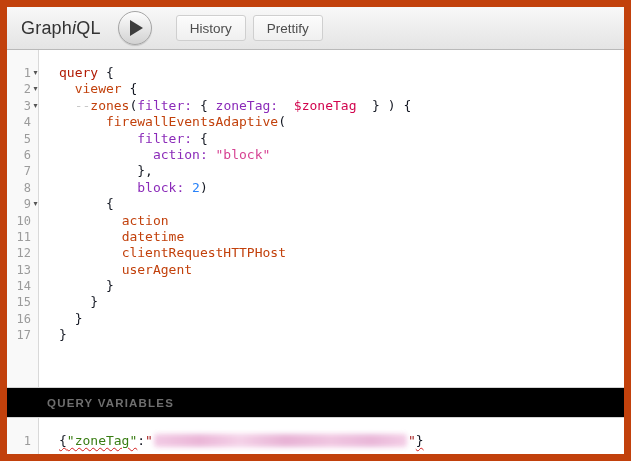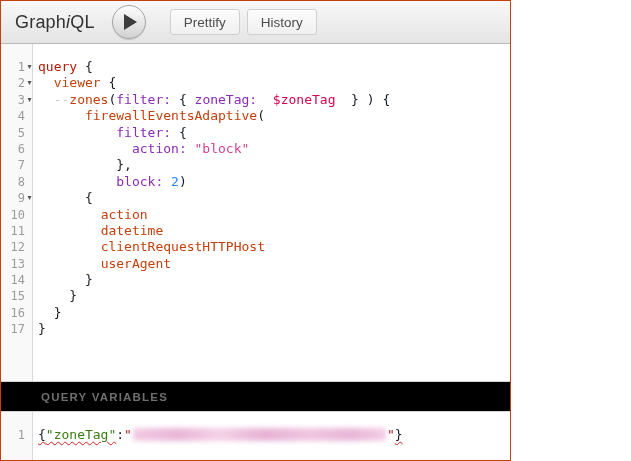--- a/index.html
+++ b/index.html
@@ -1,19 +1,19 @@
 <!DOCTYPE html>
 <html><head>
 <meta charset="utf-8">
 <style>
   * { margin:0; padding:0; box-sizing:border-box; }
   html,body { background:#fff; }
   .window {
-    position:relative; width:511px; height:461px;
-    border:1px solid #c2410c; background:#fff;
+    position:relative; width:631px; height:461px;
+    border:7px solid #c2410c; background:#fff;
     font-family:"Liberation Sans", sans-serif;
     overflow:hidden;
   }
   
   .toolbar {
     height:43px; display:flex; align-items:center;
     background:linear-gradient(#f8f8f8,#e4e4e4);
     border-bottom:1px solid #b9b9b9;
     padding-left:14px;
   }
@@ -54,21 +54,21 @@
   .gcell { flex:0 0 33px; display:flex; }
   .lnum {
     width:24px; text-align:right; color:#9b9b9b;
     font:12px/16.4px "DejaVu Sans Mono", monospace;
   }
   .fold {
     width:9px; text-align:center; color:#555; font-size:8px;
     line-height:16.4px; cursor:pointer;
   }
   .code-line {
-    white-space:pre; padding-left:4px;
+    white-space:pre; padding-left:19px;
     font:13px/16.4px "DejaVu Sans Mono", monospace; color:#141823;
   }
   
   .tk-kw   { color:#B11A04; }
   .tk-prop { color:#c2410c; }
   .tk-attr { color:#8B2BB9; }
   .tk-var  { color:#D2054E; }
   .tk-str  { color:#D64292; }
   .tk-num  { color:#2882F9; }
   .tk-punc { color:#141823; }
@@ -103,22 +103,22 @@
 </head>
 <body>
 
 <div class="window">
 
   <div class="toolbar">
     <div class="logo"><span>Graph</span><em>i</em><span>QL</span></div>
     <div class="execute-btn" title="Execute Query">
       <div class="execute-arrow"></div>
     </div>
+    <button class="tb-btn">History</button>
     <button class="tb-btn">Prettify</button>
-    <button class="tb-btn">History</button>
   </div>
 
   <div class="editor query-editor">
     <div class="gutter-bg"></div>
     <div class="lines" id="query-lines">
         <div class="line-row">
           <div class="gcell">
             <span class="lnum">1</span>
             <span class="fold">▾</span>
           </div>

